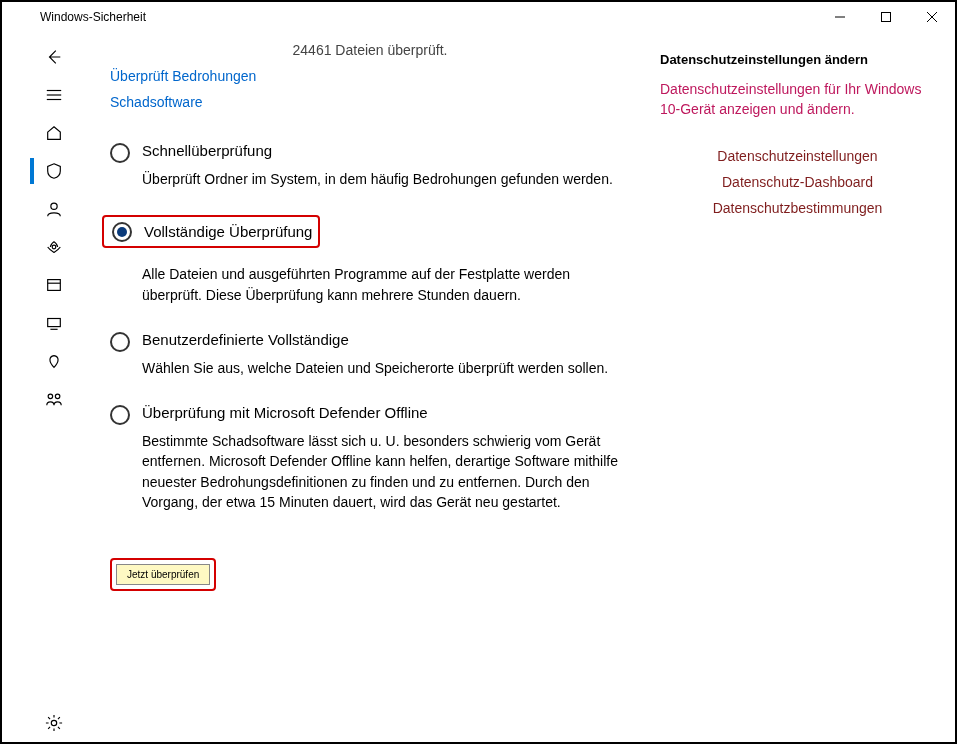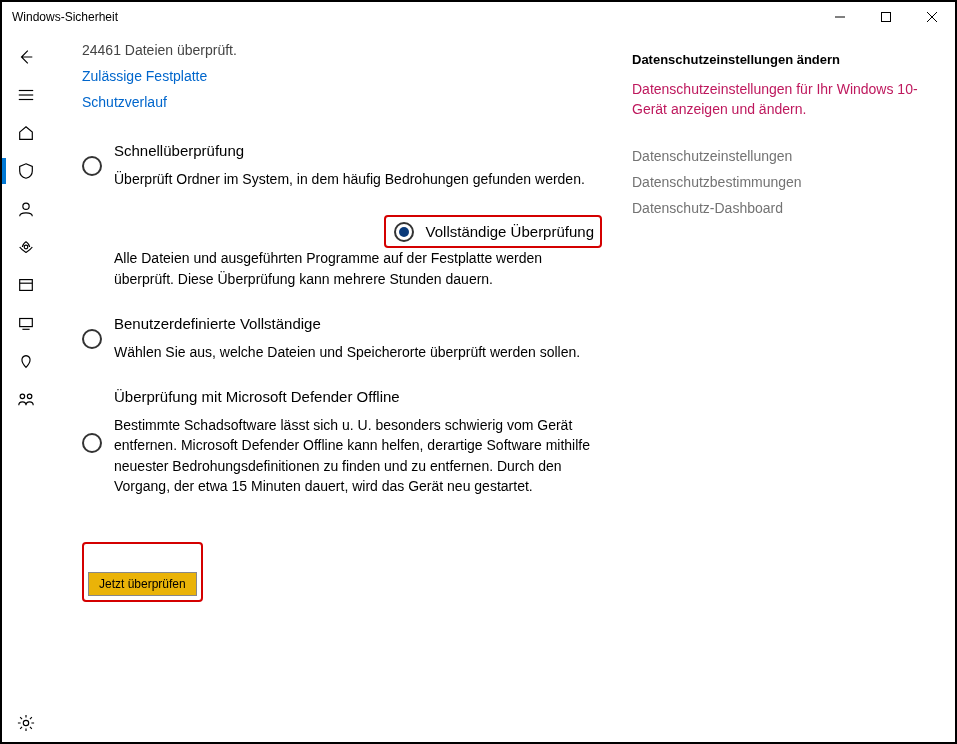--- a/index.html
+++ b/index.html
@@ -1,48 +1,48 @@
 <!DOCTYPE html>
 <html><head>
 <meta charset="utf-8">
 <style>
   * { box-sizing: border-box; margin: 0; padding: 0; }
   body { font-family: "Segoe UI", Arial, sans-serif; font-size: 14px; color: #000; background: #fff; }
-  .window { width: 957px; height: 744px; border: 2px solid #000; display: flex; flex-direction: column; position: relative; }
+  .window { width: 957px; height: 744px; border: 2px solid #000; display: flex; flex-direction: column; position: relative; padding-left: 28px; }
   .titlebar { height: 30px; display: flex; align-items: center; justify-content: space-between; padding: 0 0 0 10px; }
   .titlebar-title { font-size: 12px; }
   .window-controls { display: flex; }
   .win-btn { width: 46px; height: 30px; display: flex; align-items: center; justify-content: center; cursor: pointer; }
   .win-btn svg { width: 10px; height: 10px; }
   .body { flex: 1; display: flex; overflow: hidden; }
   .sidebar { width: 48px; display: flex; flex-direction: column; justify-content: space-between; padding-top: 6px; }
   .sidebar-top { display: flex; flex-direction: column; }
   .sidebar-item { width: 48px; height: 38px; display: flex; align-items: center; justify-content: center; cursor: pointer; position: relative; }
   .sidebar-item.active::before { content: ""; position: absolute; left: 0; top: 6px; bottom: 6px; width: 4px; background: #0078d4; }
   .sidebar-item svg { width: 18px; height: 18px; stroke: #000; fill: none; stroke-width: 1.3; }
   .content { flex: 1; display: flex; padding: 10px 20px 20px 32px; overflow: auto; }
   .main { width: 520px; }
-  .status-line { color: #444; margin-bottom: 10px; }
+  .status-line { color: #444; margin-bottom: 10px; text-align: center; }
   .link { color: #0066cc; cursor: pointer; display: block; margin-bottom: 10px; }
   .options { margin-top: 32px; }
-  .option { display: flex; align-items: center; margin-bottom: 26px; }
+  .option { display: flex; align-items: flex-start; margin-bottom: 26px; }
   .radio { width: 20px; height: 20px; border: 2px solid #333; border-radius: 50%; margin-right: 12px; margin-top: 1px; flex-shrink: 0; display: flex; align-items: center; justify-content: center; cursor: pointer; }
   .radio.selected::after { content: ""; width: 10px; height: 10px; border-radius: 50%; background: #0a3a7a; }
   .option-body { flex: 1; }
   .option-title { font-size: 15px; margin-bottom: 10px; }
   .option-desc { color: #000000; line-height: 1.45; }
   .highlight-box { border: 2px solid #d40000; border-radius: 4px; padding: 4px 6px; display: inline-flex; align-items: center; margin-left: -8px; }
   .highlight-box .radio { margin-left: 2px; }
   .highlight-box .option-title { margin-bottom: 0; }
   .scan-btn-wrap { display:inline-block; border: 2px solid #d40000; border-radius: 4px; padding: 4px; margin-top: 20px; }
-  .scan-btn { background: #eab308; border: 1px solid #888; padding: 4px 10px; font-size: 12px; cursor: pointer; font-family: inherit; margin-top: 24px; }
+  .scan-btn { background: #fef9c3; border: 1px solid #888; padding: 4px 10px; font-size: 10px; cursor: pointer; font-family: inherit; }
   .right-panel { margin-left: 30px; flex: 1; padding-top: 10px; }
   .right-title { font-size: 13px; font-weight: 700; margin-bottom: 12px; }
   .right-desc { color: #be185d; line-height: 1.45; margin-bottom: 28px; }
-  .right-link { color: #737373; cursor: pointer; display: block; margin-bottom: 10px; }
+  .right-link { color: #7f1d1d; cursor: pointer; display: block; margin-bottom: 10px; text-align: center; }
 </style>
 </head>
 <body>
 
 <div class="window">
   <div class="titlebar">
     <span class="titlebar-title">Windows-Sicherheit</span>
     <div class="window-controls">
       <div class="win-btn">
         <svg viewBox="0 0 10 10">
@@ -131,34 +131,34 @@
               <circle cx="10" cy="10" r="3"></circle>
               <path d="M10 1 V4 M10 16 V19 M1 10 H4 M16 10 H19 M3.5 3.5 L5.6 5.6 M14.4 14.4 L16.5 16.5 M16.5 3.5 L14.4 5.6 M5.6 14.4 L3.5 16.5"></path>
             </svg>
         </div>
       </div>
     </div>
 
     <div class="content">
       <div class="main">
         <div class="status-line">24461 Dateien überprüft.</div>
-        <a class="link">Zulässige Festplatte</a>
-        <a class="link">Schutzverlauf</a>
+        <a class="link">Überprüft Bedrohungen</a>
+        <a class="link">Schadsoftware</a>
 
         <div class="options">
 
           <div class="option">
             <div class="radio"></div>
             <div class="option-body">
               <div class="option-title">Schnellüberprüfung</div>
               <div class="option-desc">Überprüft Ordner im System, in dem häufig Bedrohungen gefunden werden.</div>
             </div>
           </div>
 
-          <div class="option" style="flex-direction:column; align-items:flex-end;">
+          <div class="option" style="flex-direction:column; align-items:flex-start;gap:16px;">
             <div class="highlight-box">
               <div class="radio selected"></div>
               <div class="option-title">Vollständige Überprüfung</div>
             </div>
             <div class="option-desc" style="margin-left:32px; ">Alle Dateien und ausgeführten Programme auf der Festplatte werden überprüft. Diese Überprüfung kann mehrere Stunden dauern.</div>
           </div>
 
           <div class="option">
             <div class="radio"></div>
             <div class="option-body">
@@ -179,18 +179,18 @@
 
         <div class="scan-btn-wrap">
           <button class="scan-btn">Jetzt überprüfen</button>
         </div>
       </div>
 
       <div class="right-panel">
         <div class="right-title">Datenschutzeinstellungen ändern</div>
         <div class="right-desc">Datenschutzeinstellungen für Ihr Windows 10-Gerät anzeigen und ändern.</div>
         <a class="right-link">Datenschutzeinstellungen</a>
+        <a class="right-link">Datenschutz-Dashboard</a>
         <a class="right-link">Datenschutzbestimmungen</a>
-        <a class="right-link">Datenschutz-Dashboard</a>
       </div>
     </div>
   </div>
 </div>
 
 </body></html>

